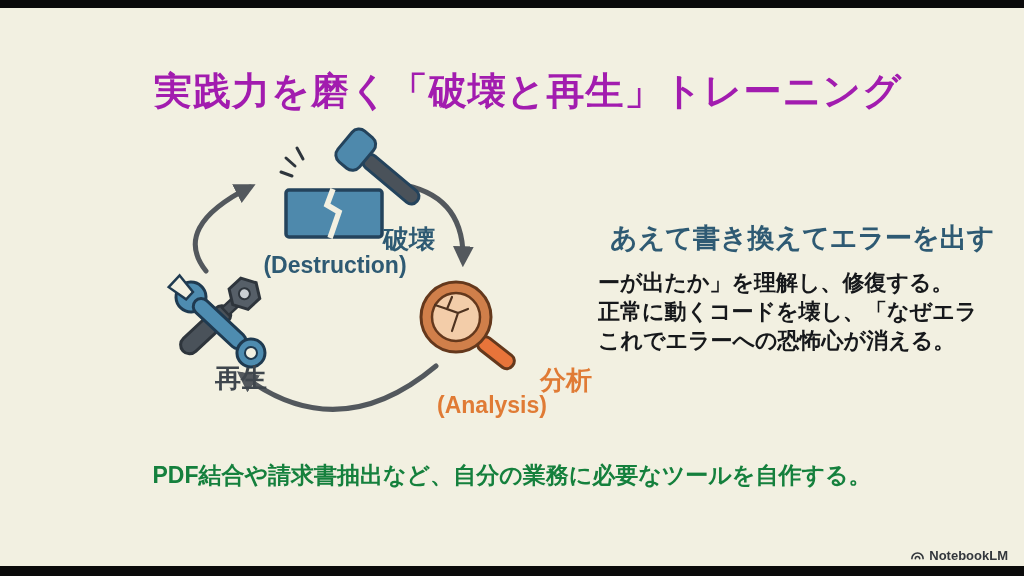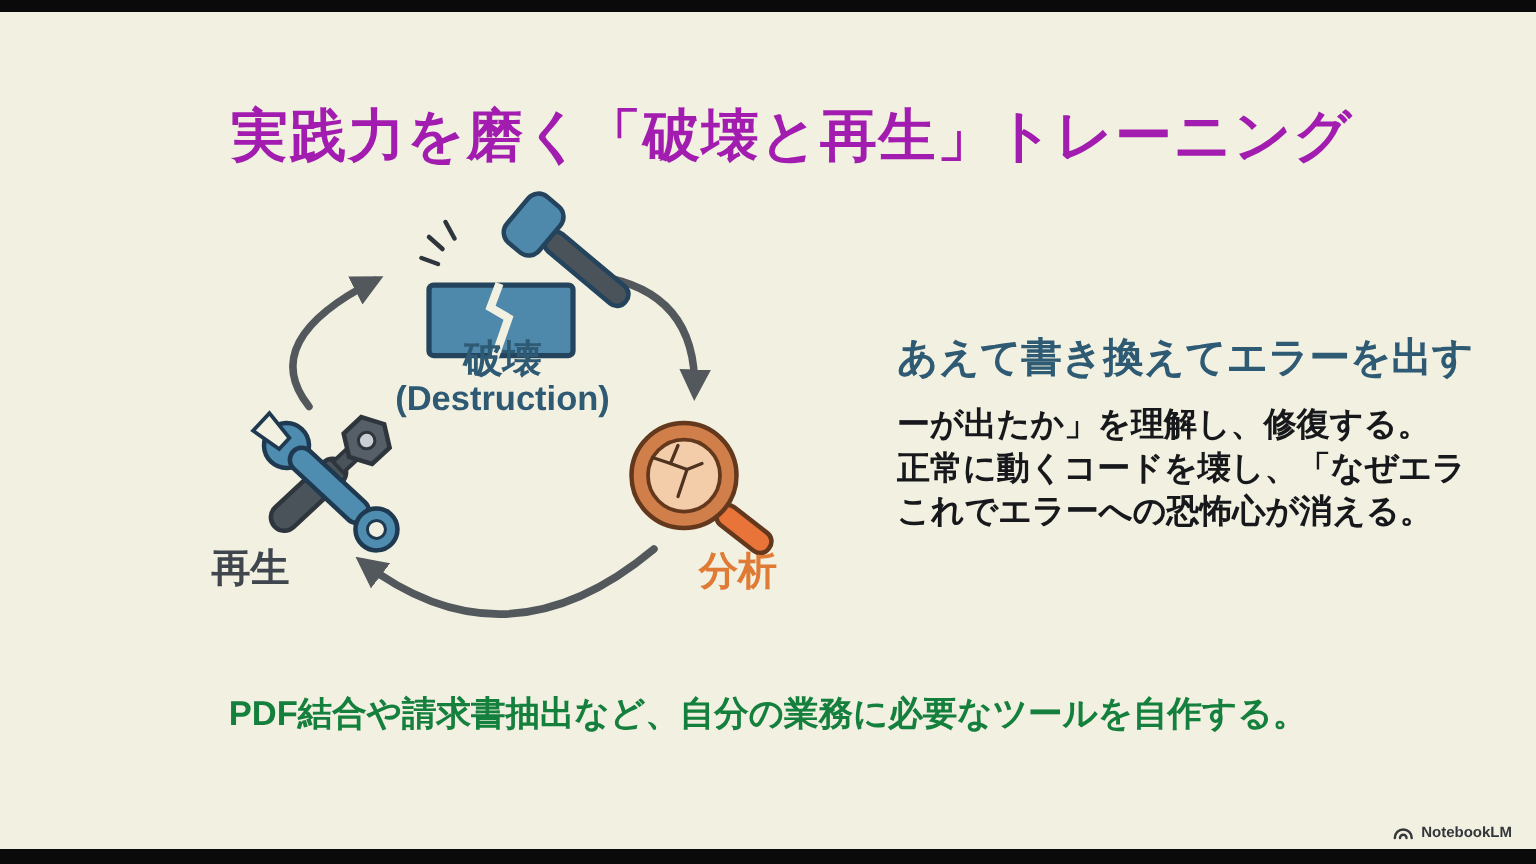--- a/index.html
+++ b/index.html
@@ -15,48 +15,48 @@
     position:absolute;left:0;top:8px;width:1024px;height:558px;
     background:#f2f0e1;
   }
   .title{
     position:absolute;left:0;top:44px;width:1024px;margin:16px;
     text-align:center;font-size:38px;line-height:46px;font-weight:bold;
     color:#a21caf;letter-spacing:1px;
   }
   .diagram{position:absolute;left:0;top:0;width:1024px;height:558px;pointer-events:none;}
   .node-label{position:absolute;text-align:center;font-weight:bold;white-space:nowrap;}
-  .node-label.ja{font-size:26px;}
+  .node-label.ja{font-size:26px;text-align:right;}
   .node-label.en{font-size:23px;}
   .c-blue{color:#2e5a73;}
   .c-orange{color:#e07b35;}
   .c-gray{color:#3f464d;}
   .lbl-destruction-ja{left:235px;top:214px;width:200px;}
   .lbl-destruction-en{left:235px;top:244px;width:200px;}
   .lbl-analysis-ja{left:392px;top:355px;width:200px;}
   .lbl-analysis-en{left:392px;top:384px;width:200px;}
   .lbl-regeneration-ja{left:67px;top:353px;width:200px;}
   .lbl-regeneration-en{left:67px;top:382px;width:200px;}
   .right-panel{position:absolute;left:598px;top:212px;width:390px;}
   .right-panel .heading{
-    margin:0 0 12px 0;font-size:27px;font-weight:bold;color:#2e5a73;white-space:nowrap;
+    margin:0 0 12px 12px;font-size:27px;font-weight:bold;color:#2e5a73;white-space:nowrap;
   }
   .right-panel .body-line{
     font-size:22px;line-height:29px;font-weight:600;color:#16181b;white-space:nowrap;
   }
   .next-goal{position:absolute;left:0;top:452px;width:1024px;text-align:center;}
   .next-goal .heading{
     margin:0 0 7px 0;font-size:28px;font-weight:bold;color:#2e5a73;
   }
   .next-goal .body{
     margin:0;font-size:23px;font-weight:600;color:#15803d;
   }
   .footer-brand{
     position:absolute;right:16px;top:540px;display:flex;align-items:center;gap:4px;
-    color:#33373c;font-size:10px;font-weight:600;text-align:right;
+    color:#33373c;font-size:13px;font-weight:600;text-align:right;
   }
   .footer-brand svg{display:block;}
 </style>
 </head>
 <body>
 
 <div class="letterbox top"></div>
 
 <div class="canvas">
 
@@ -112,20 +112,21 @@
         <circle cx="82" cy="0" r="14" fill="#4e8cb0" stroke="#1f3a50" stroke-width="3"></circle>
         <circle cx="82" cy="0" r="6" fill="#f2f0e1" stroke="#1f3a50" stroke-width="2"></circle>
       </g>
     </g>
   </svg>
 
   <div class="node-label ja c-blue lbl-destruction-ja">破壊</div>
   <div class="node-label en c-blue lbl-destruction-en">(Destruction)</div>
 
   <div class="node-label ja c-orange lbl-analysis-ja">分析</div>
+  <div class="node-label en c-orange lbl-analysis-en">(Analysis)</div>
 
   <div class="node-label ja c-gray lbl-regeneration-ja">再生</div>
 
   <div class="right-panel">
     <h2 class="heading">あえて書き換えてエラーを出す</h2>
     <div class="body-line">ーが出たか」を理解し、修復する。</div>
     <div class="body-line">正常に動くコードを壊し、「なぜエラ</div>
     <div class="body-line">これでエラーへの恐怖心が消える。</div>
   </div>
 

